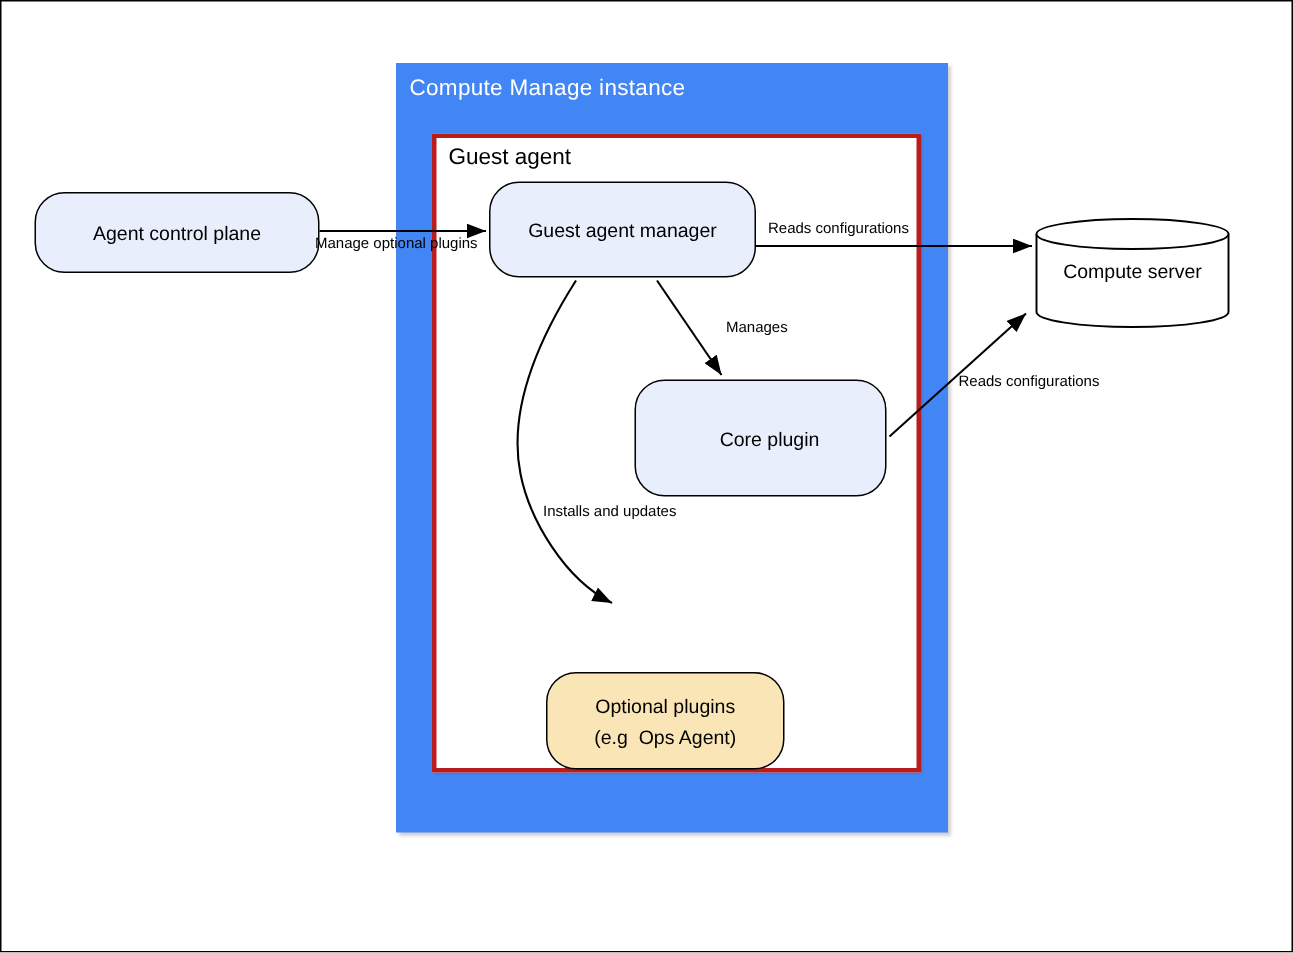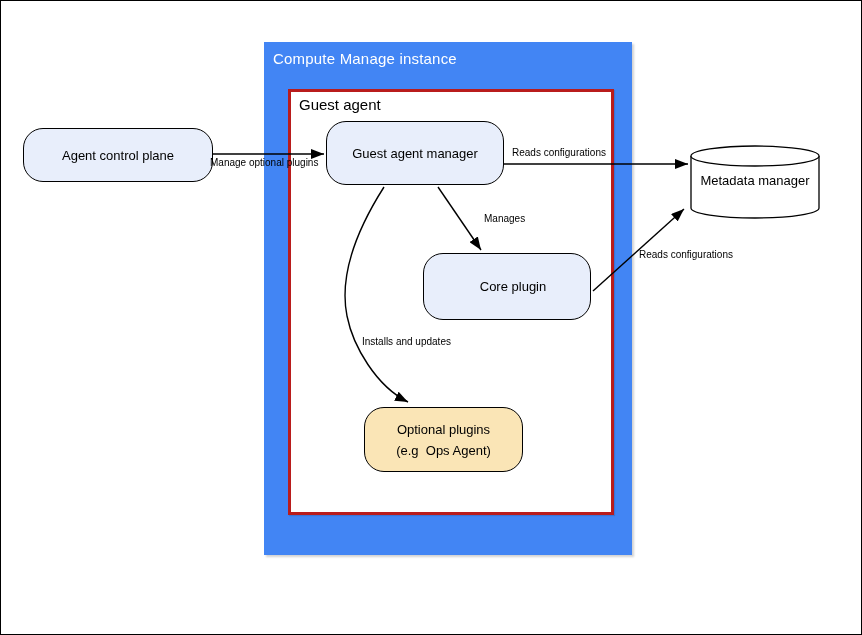--- a/index.html
+++ b/index.html
@@ -63,24 +63,24 @@
     display: flex;
     flex-direction: column;
     align-items: center;
     justify-content: center;
     font-size: 13px;
     color: #000000;
     text-align: center;
     line-height: 21px;
   }
   .node.blue   { background: #E8EEFB; }
-  .node.yellow { background: #FAE5B6; }
+  .node.yellow { background: #FAE5B6; margin-top: 41px; }
   #node-agent-control-plane { left: 22px;  top: 127px; width: 190px; height: 54px; }
   #node-guest-agent-manager { left: 325px; top: 120px; width: 178px; height: 64px; }
-  #node-core-plugin         { left: 422px; top: 252px; width: 168px; height: 67px; padding-left: 12px; }
+  #node-core-plugin         { left: 422px; top: 252px; width: 168px; height: 78px; padding-left: 12px; }
   #node-optional-plugins    { left: 363px; top: 406px; width: 159px; height: 65px; }
   .node-line { white-space: pre; }
   
   #metadata-label {
     position: absolute;
     left: 690px;
     top: 172px;
     width: 128px;
     text-align: center;
     font-size: 13px;
@@ -163,21 +163,21 @@
 
   <div class="node blue" id="node-core-plugin">
     <span class="node-line">Core plugin</span>
   </div>
 
   <div class="node yellow" id="node-optional-plugins">
     <span class="node-line">Optional plugins</span>
     <span class="node-line">(e.g  Ops Agent)</span>
   </div>
 
-  <div id="metadata-label">Metadata manager</div>
+  <div id="metadata-label">Compute server</div>
 
   <div class="edge-label" id="lbl-manage">Manage optional plugins</div>
 
   <div class="edge-label" id="lbl-reads-1">Reads configurations</div>
 
   <div class="edge-label" id="lbl-manages">Manages</div>
 
   <div class="edge-label" id="lbl-installs">Installs and updates</div>
 
   <div class="edge-label" id="lbl-reads-2">Reads configurations</div>

